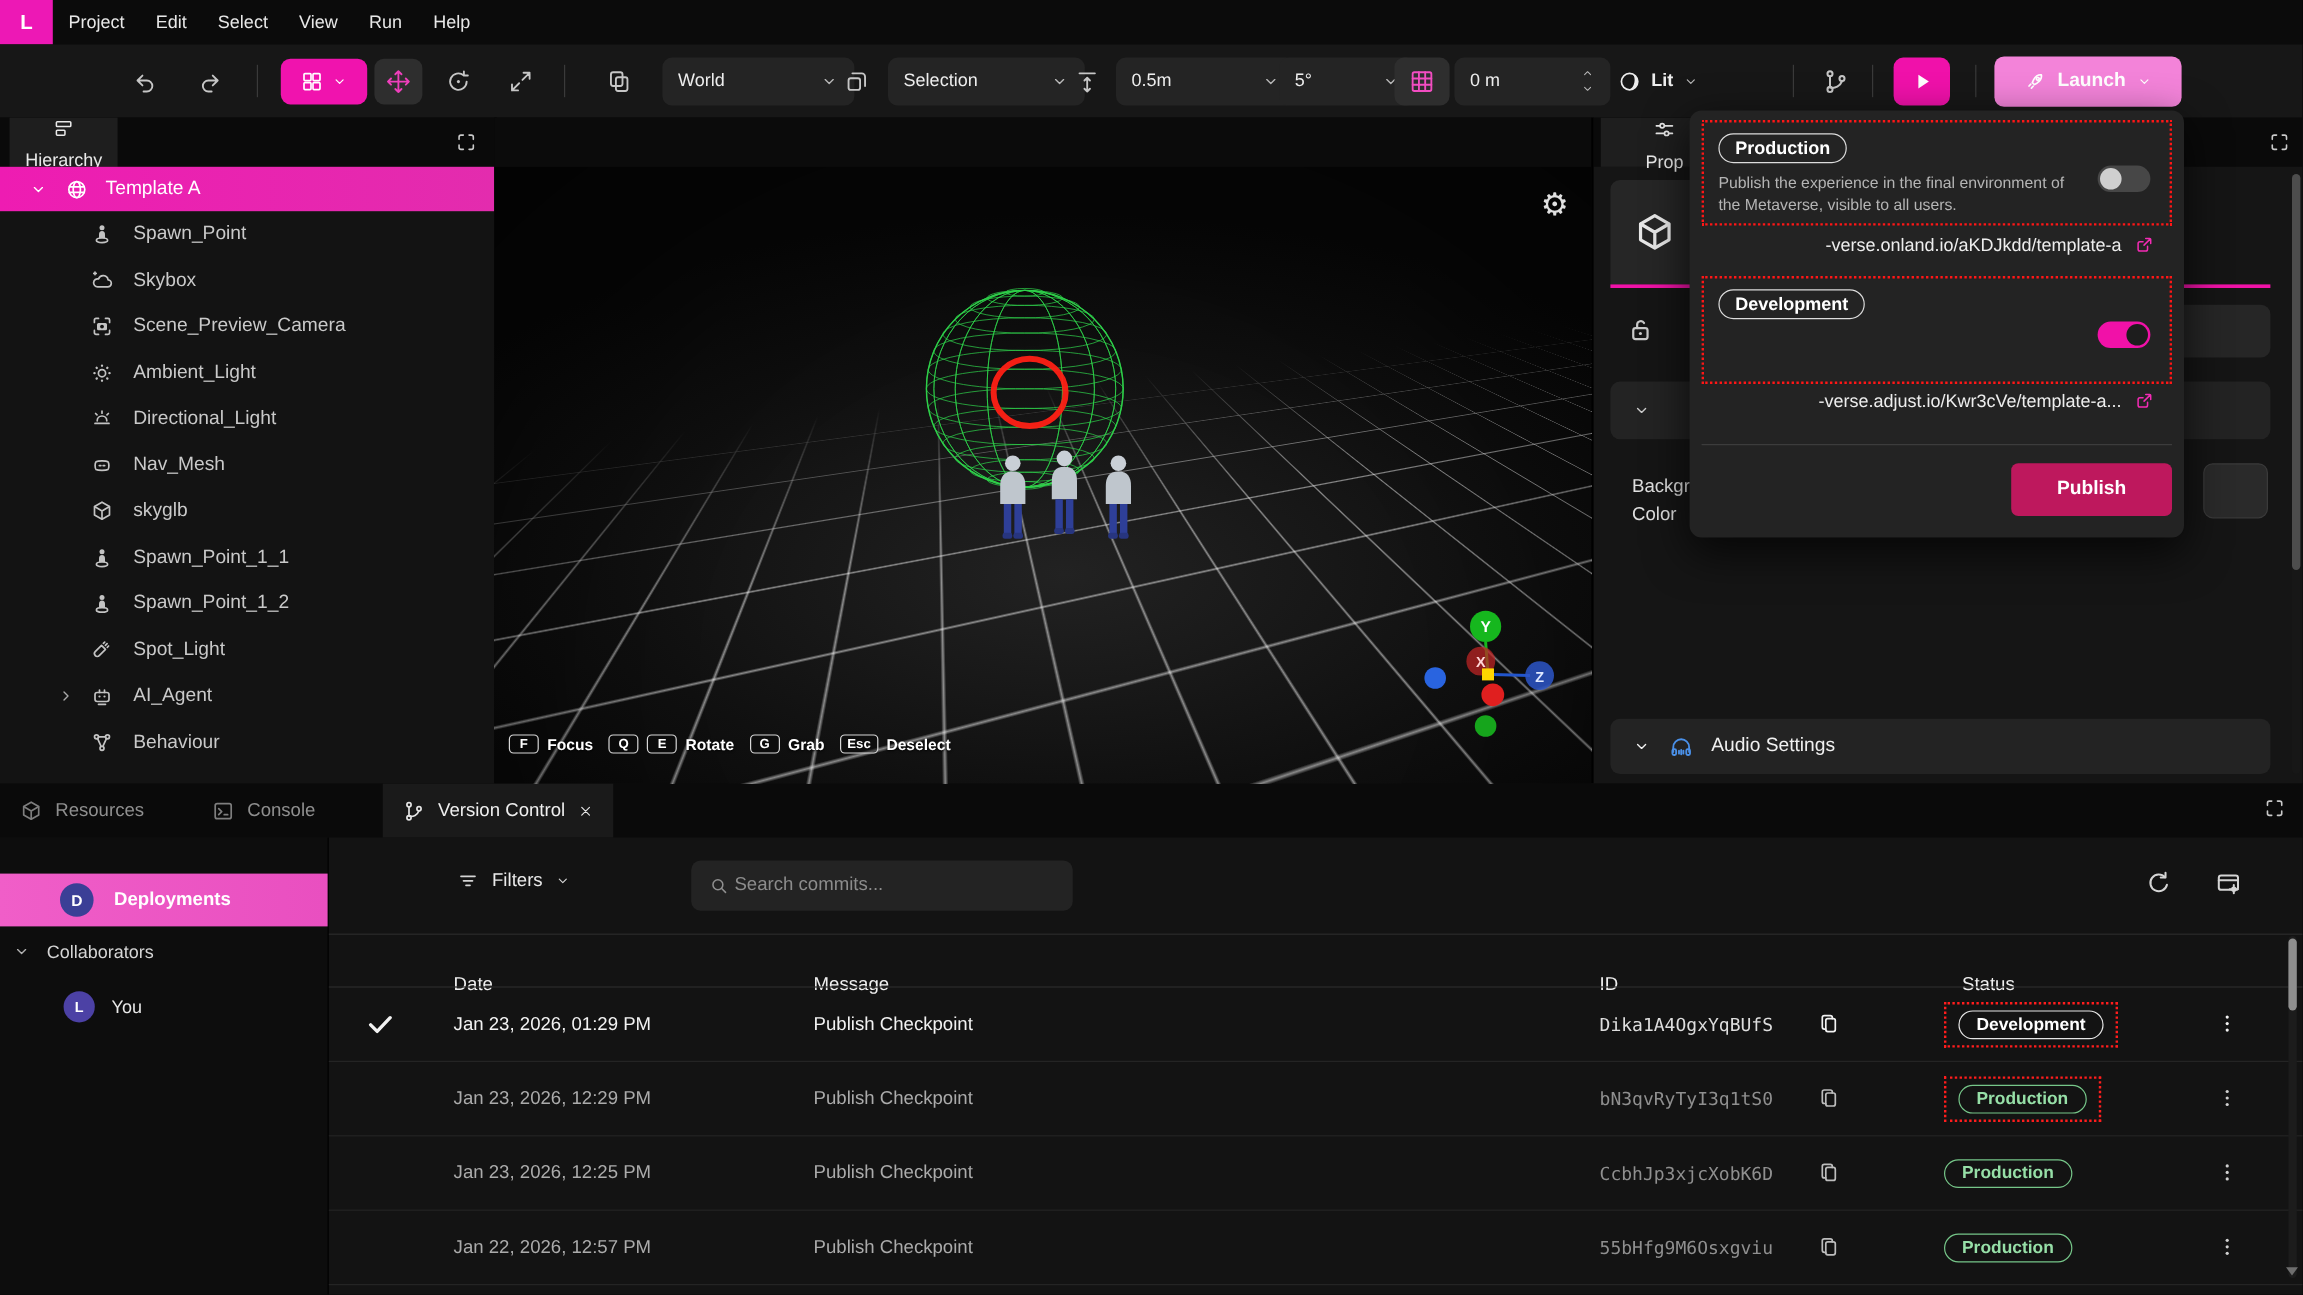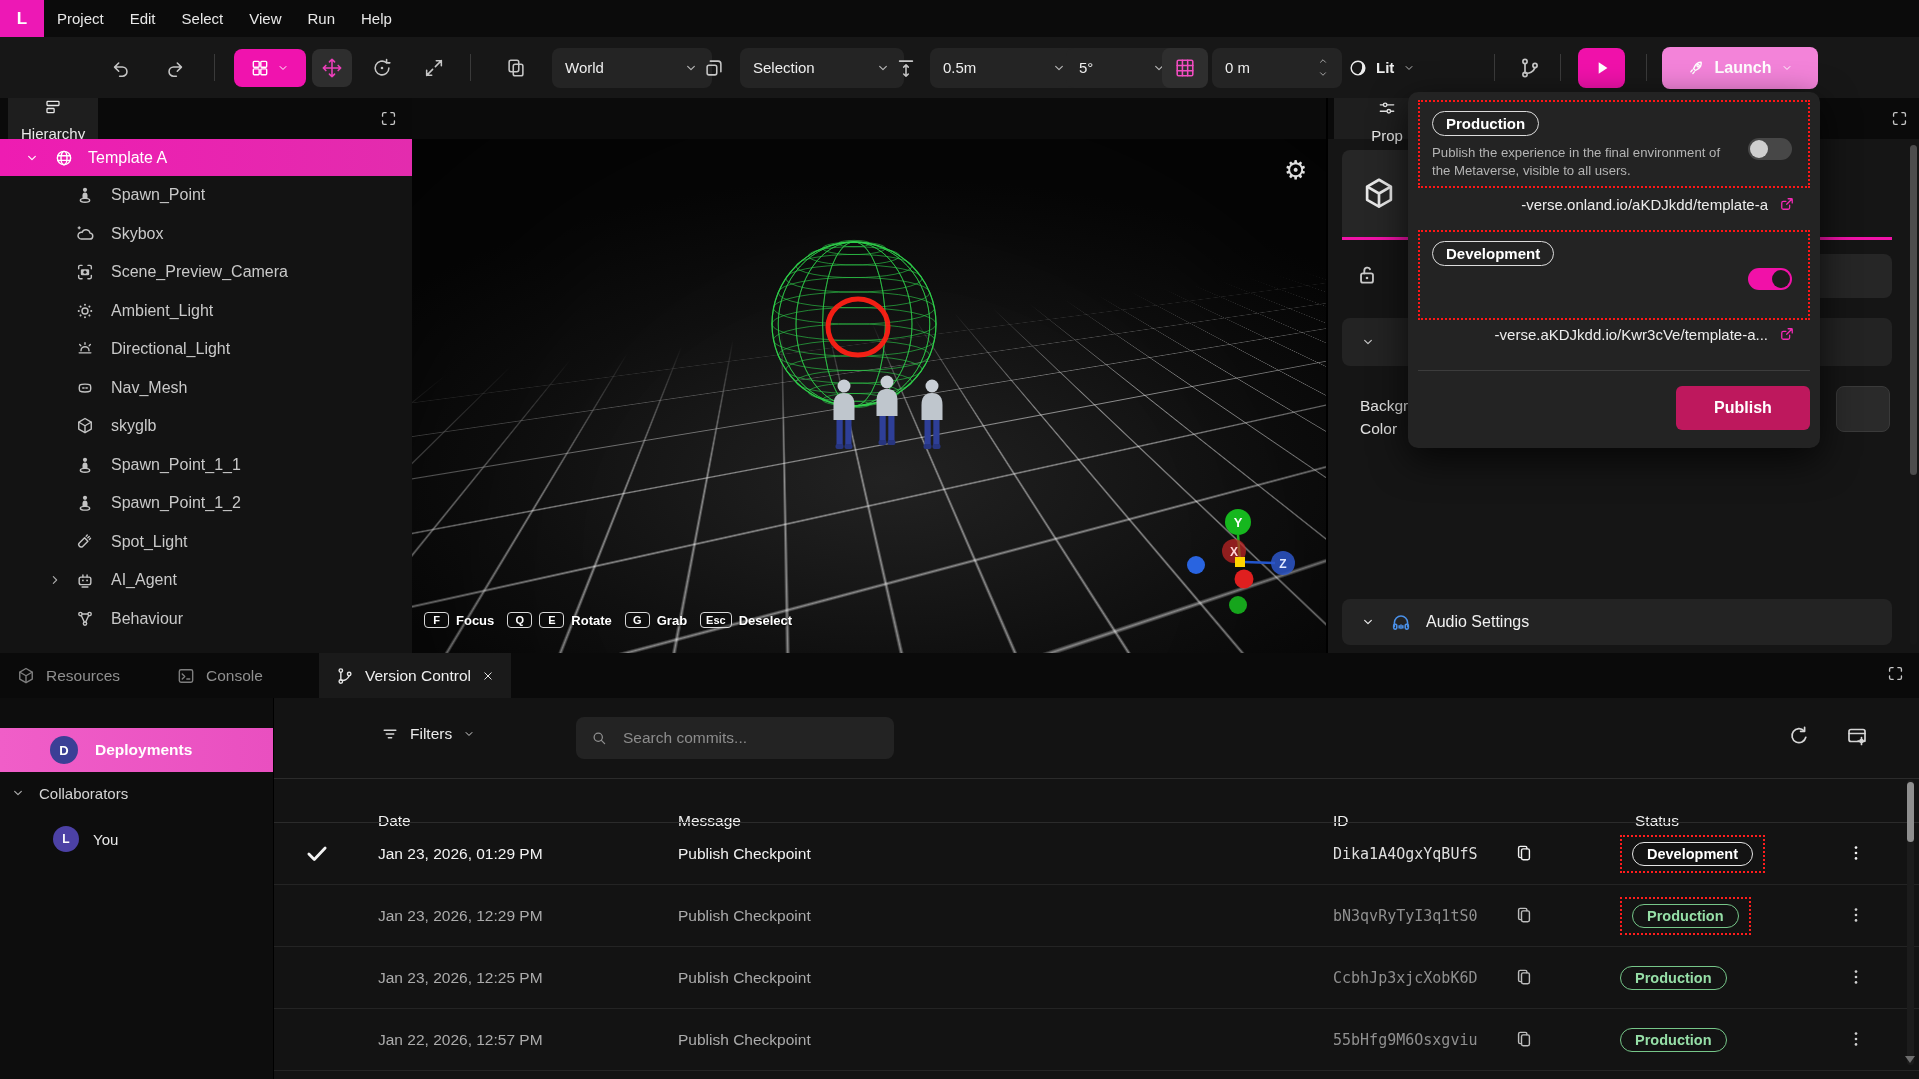--- a/index.html
+++ b/index.html
@@ -136,21 +136,21 @@
   #collab-row .icon{margin-left:10px;color:#b0b0b0;}
   #collab-label{margin-left:13px;}
   #you-row{position:absolute;top:126px;left:0;right:0;height:30px;display:flex;align-items:center;color:#e8e8e8;font-size:15px;}
   #you-avatar{width:26px;height:26px;background:#4c41a5;font-size:12px;margin-left:53px;}
   #you-label{margin-left:14px;}
   #bp-content{position:absolute;left:274px;top:0;right:0;bottom:0;background:#131313;}
   #filters-row{position:absolute;top:0;left:0;right:0;height:80px;border-bottom:1px solid #2b2b2b;}
   #filters-btn{position:absolute;left:106px;top:26px;display:flex;align-items:center;gap:10px;font-size:15.5px;color:#eaeaea;}
   #filters-btn .icon{color:#d5d5d5;}
   #search-box{position:absolute;left:302px;top:19px;width:290px;height:42px;background:#232323;border-radius:8px;
-      display:flex;align-items:center;padding:0 14px;gap:13px;}
+      display:flex;align-items:center;padding:0 14px;gap:2px;}
   #search-box .icon{color:#8f8f8f;flex:0 0 18px;}
   #search-input{flex:1;background:transparent;border:none;outline:none;color:#e5e5e5;font-size:15.5px;font-family:"Liberation Sans",sans-serif;}
   #search-input::placeholder{color:#8c8c8c;}
   #vc-actions{position:absolute;right:50px;top:26px;display:flex;gap:34px;color:#d5d5d5;}
   #vc-header{position:absolute;top:80px;left:0;right:0;height:44px;margin-top:21px;}
   .vc-col{position:absolute;top:0;height:44px;display:flex;align-items:center;font-size:15.5px;color:#f0f0f0;}
   #vc-rows{position:absolute;top:124px;left:0;right:0;}
   .vcrow{position:relative;height:61px;border-bottom:1px solid #242424;}
   .vcrow:first-child{border-top:1px solid #2b2b2b;}
   .vc-cell{position:absolute;top:0;height:61px;display:flex;align-items:center;font-size:15.5px;color:#ababab;}
@@ -726,21 +726,21 @@
           <svg viewBox="0 0 24 24" fill="none" stroke="currentColor" stroke-width="1.7" stroke-linecap="round" stroke-linejoin="round">
             <path d="M13.5 5H18a1 1 0 0 1 1 1v4.5M18.6 5.4l-7 7M15.5 13.5V17a2 2 0 0 1-2 2H7a2 2 0 0 1-2-2V10.5a2 2 0 0 1 2-2h3.5"></path>
           </svg>
         </span>
     </div>
     <div class="pp-block" id="pp-dev">
       <span class="pp-pill">Development</span>
       <div class="toggle on" id="toggle-dev"></div>
     </div>
     <div class="pp-url" id="pp-url2">
-      <span>-verse.aKDJkdd.io/Kwr3cVe/template-a...</span>
+      <span>-verse.adjust.io/Kwr3cVe/template-a...</span>
       <span class="icon i18">
           <svg viewBox="0 0 24 24" fill="none" stroke="currentColor" stroke-width="1.7" stroke-linecap="round" stroke-linejoin="round">
             <path d="M13.5 5H18a1 1 0 0 1 1 1v4.5M18.6 5.4l-7 7M15.5 13.5V17a2 2 0 0 1-2 2H7a2 2 0 0 1-2-2V10.5a2 2 0 0 1 2-2h3.5"></path>
           </svg>
         </span>
     </div>
     <div id="pp-div"></div>
     <div id="pp-publish">Publish</div>
   </div>
 

